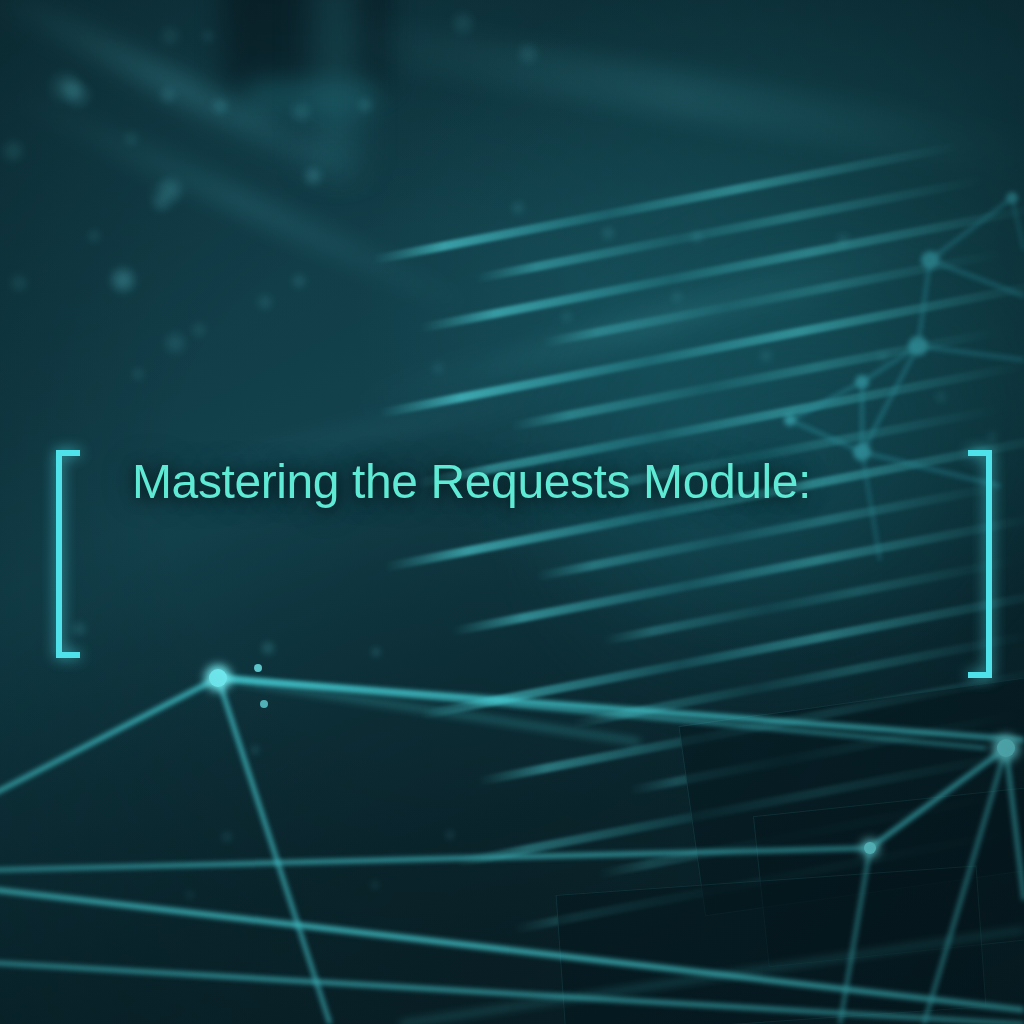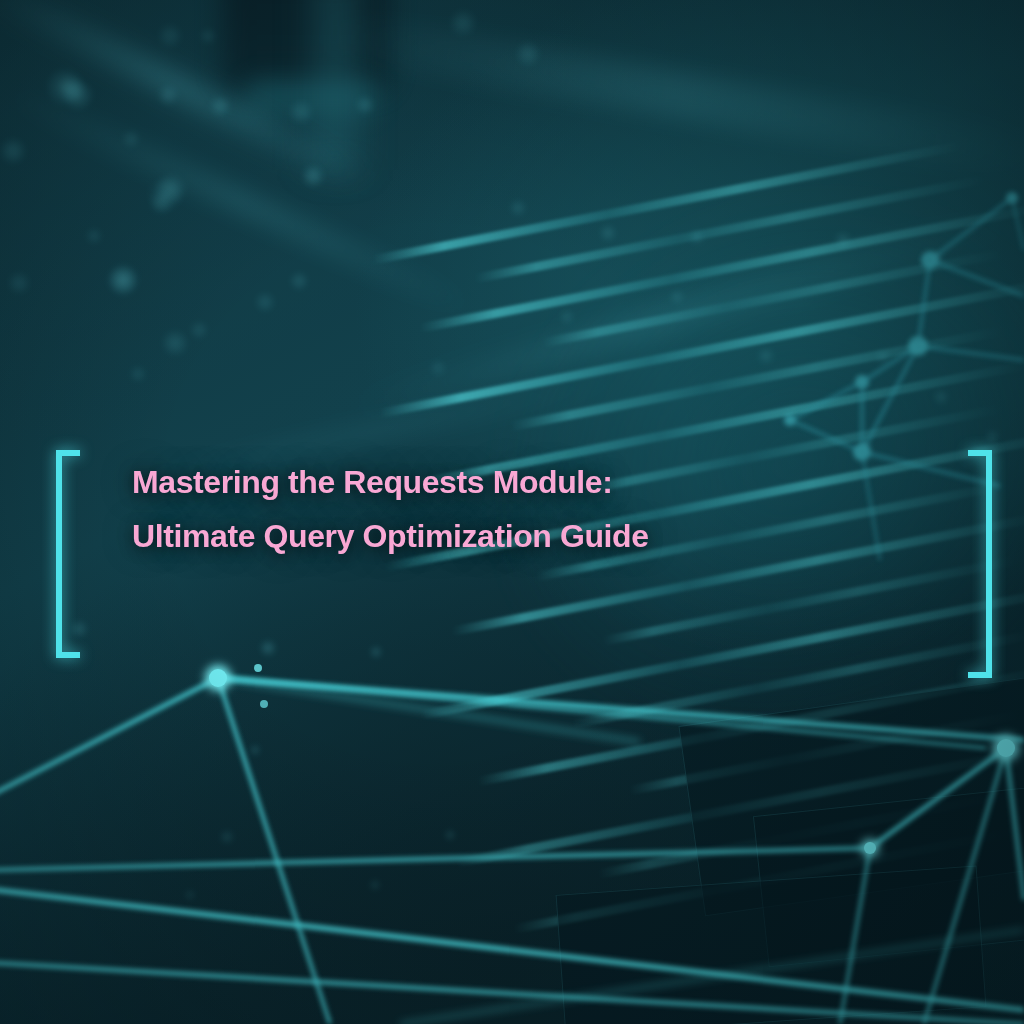--- a/index.html
+++ b/index.html
@@ -129,23 +129,23 @@
   }
 
   
   .textblock {
     position: absolute;
     left: 132px;
     top: 455px;
     width: 800px;
   }
   .title-line {
-    color: #f9a8d4;
-    font-size: 32px;
-    font-weight: 700;
+    color: #5eead4;
+    font-size: 48px;
+    font-weight: 400;
     letter-spacing: -0.4px;
     line-height: 54px;
     text-shadow: 0 2px 14px rgba(0,0,0,.62), 0 0 34px rgba(0,0,0,.42);
     white-space: nowrap;
   }
   .subtitle {
     color: #ffffff;
     font-size: 30px;
     font-weight: 700;
     letter-spacing: -0.2px;
@@ -310,16 +310,15 @@
     </g>
   </svg>
 
   <div class="bg-vignette"></div>
 
   <div class="bracket bracket-left"></div>
   <div class="bracket bracket-right"></div>
 
   <div class="textblock">
     <div class="title-line">Mastering the Requests Module:</div>
-    <div class="title-line">Ultimate Query Optimization Guide</div>
   </div>
 
 </div>
 
 </body></html>

